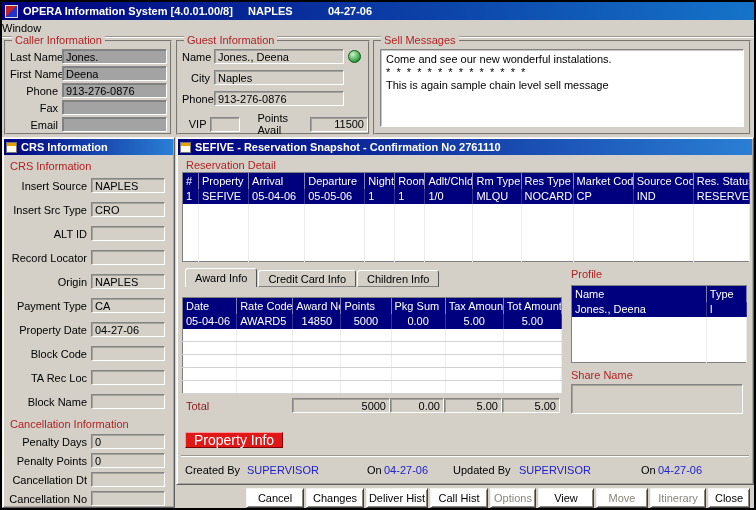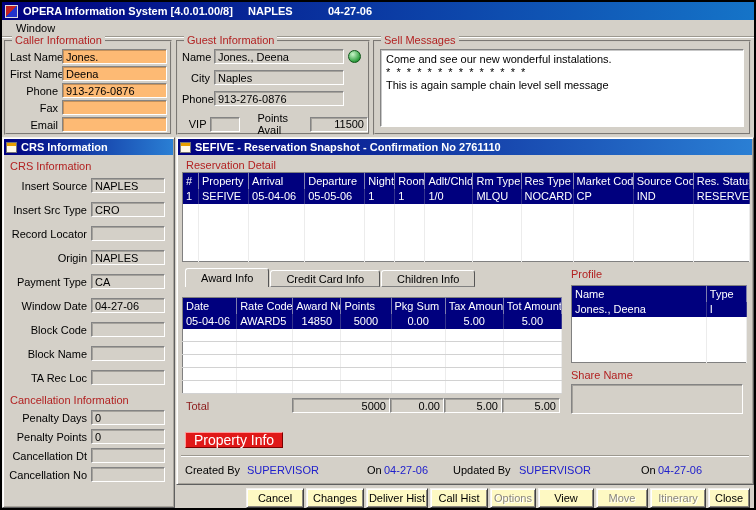--- a/index.html
+++ b/index.html
@@ -10,30 +10,30 @@
 
 .titlebar{position:absolute;left:2px;top:2px;width:752px;height:18px;
  background:linear-gradient(90deg,#00007e,#1574c8);color:#fff;font-weight:bold;
  display:flex;align-items:center;padding:0 3px}
 .app-icon{width:13px;height:13px;margin-right:5px;flex:0 0 auto;
  background:linear-gradient(135deg,#c22222 50%,#2233cc 50%);border:1px solid #ddd}
 .title-prop{position:absolute;left:246px}
 .title-date{position:absolute;left:326px}
 .menubar{position:absolute;left:2px;top:20px;width:752px;height:17px;
  display:flex;align-items:center;border-bottom:1px solid #9c988f;box-shadow:0 1px 0 #fff}
-.menu-item{padding:0 14px;height:15px;display:flex;align-items:center;cursor:default}
+.menu-item{padding:0 0;height:15px;display:flex;align-items:center;cursor:default}
 
 .group{position:absolute;border:2px groove #cfcbc3}
 .group-title{position:absolute;top:-8px;left:6px;background:#d4d0c8;padding:0 3px;color:#b22222;white-space:nowrap}
 .frow{display:flex;align-items:center}
 .flabel{text-align:right;padding-right:4px;white-space:nowrap}
 .fld{height:15px;border:1px solid;border-color:#848484 #fff #fff #848484;
  box-shadow:inset 1px 1px 0 rgba(0,0,0,.22);padding:0 3px;
  font:11px "Liberation Sans",sans-serif;color:#000;outline:none;display:block}
-.fld.white{background:#fdba74}
+.fld.white{background:#a3a3a3}
 .fld.gray{background:#d4d0c8}
 .fld.num{text-align:right}
 .caller{left:4px;top:40px;width:168px;height:95px;padding:7px 0 0 4px}
 .caller .frow{margin-bottom:2px}
 .caller .flabel{width:52px}
 .caller .fld{width:105px}
 .guest{left:176px;top:40px;width:194px;height:95px;padding:7px 0 0 4px}
 .guest .frow{margin-bottom:6px}
 .guest .flabel{width:32px}
 .guest .fld.main{width:130px}
@@ -69,36 +69,36 @@
 .grid{border-collapse:collapse;table-layout:fixed;background:#fff;
  border:1px solid #808080}
 .grid th{background:#00007e;color:#fff;font-weight:normal;text-align:left;
  height:16px;padding:0 3px;border-right:1px solid #7d7dae;overflow:hidden;white-space:nowrap;font-size:11px}
 .grid td{height:15px;padding:0 3px;overflow:hidden;white-space:nowrap;font-size:11px}
 tr.sel td{background:#00007e;color:#fff;border-right:1px solid #34348e}
 tr.fillrow td{border-right:1px solid #ececec}
 tr.erow td{height:13px;border-right:1px solid #ececec;border-bottom:1px solid #d2d2d2}
 .grid .num{text-align:center}
 .tabs{display:flex;align-items:flex-end}
-.tab{height:17px;padding:0 15px;display:flex;align-items:center;background:#d4d0c8;cursor:pointer;
+.tab{height:17px;padding:0 9px;display:flex;align-items:center;background:#d4d0c8;cursor:pointer;
  border:1px solid;border-color:#fff #555 #808080 #fff;border-radius:3px 3px 0 0;margin-right:1px;white-space:nowrap}
 .tab.active{height:19px;border-bottom:none}
 .total-row{display:flex;align-items:center}
 .total-label{width:110px;color:#8b1a1a;padding-left:4px}
 .share-label{color:#b22222;margin:6px 0 3px 2px}
 .share-box{width:172px;height:30px;margin-left:2px}
 .propinfo{background:#e01818;color:#fff;height:16px;display:inline-flex;align-items:center;cursor:pointer;
  padding:0 8px;font-size:14px;border:1px solid;border-color:#ff9a9a #7a0000 #7a0000 #ff9a9a;white-space:nowrap}
 .hr-line{height:2px;border-top:1px solid #9c988f;border-bottom:1px solid #fff}
 .audit span{position:absolute;white-space:nowrap;top:0}
 .blue{color:#2020cc}
 
 .btnbar{position:absolute;left:176px;top:487px;width:578px;height:21px;
  display:flex;justify-content:flex-end;align-items:center;gap:2px;padding-right:4px}
-.btn{height:20px;background:#fef9c3;display:flex;align-items:center;justify-content:center;cursor:pointer;
+.btn{height:20px;background:#ffffff;display:flex;align-items:center;justify-content:center;cursor:pointer;
  border:1px solid;border-color:#f4f2ee #404040 #404040 #f4f2ee;
  box-shadow:inset 1px 1px 0 #fff, inset -1px -1px 0 #8a867e;white-space:nowrap;font-size:11px}
 .btn.disabled{color:#8a867e;text-shadow:1px 1px 0 #fff;cursor:default}
 </style>
 </head>
 <body>
 
 <div class="screen">
 
   <div class="titlebar">
@@ -178,45 +178,49 @@
       <div class="crs-fields">
         <div class="frow">
             <span class="flabel">Insert Source</span>
             <input class="fld gray" readonly="" value="NAPLES" style="">
           </div>
         <div class="frow">
             <span class="flabel">Insert Src Type</span>
             <input class="fld gray" readonly="" value="CRO" style="">
           </div>
         <div class="frow">
+            <span class="flabel">ALT ID</span>
+            <input class="fld gray" readonly="" style="">
+          </div>
+        <div class="frow">
             <span class="flabel">Record Locator</span>
             <input class="fld gray" readonly="" style="">
           </div>
         <div class="frow">
             <span class="flabel">Origin</span>
             <input class="fld gray" readonly="" value="NAPLES" style="">
           </div>
         <div class="frow">
             <span class="flabel">Payment Type</span>
             <input class="fld gray" readonly="" value="CA" style="">
           </div>
         <div class="frow">
-            <span class="flabel">Window Date</span>
+            <span class="flabel">Property Date</span>
             <input class="fld gray" readonly="" value="04-27-06" style="">
           </div>
         <div class="frow">
             <span class="flabel">Block Code</span>
             <input class="fld gray" readonly="" style="">
           </div>
         <div class="frow">
+            <span class="flabel">TA Rec Loc</span>
+            <input class="fld gray" readonly="" style="">
+          </div>
+        <div class="frow">
             <span class="flabel">Block Name</span>
-            <input class="fld gray" readonly="" style="">
-          </div>
-        <div class="frow">
-            <span class="flabel">TA Rec Loc</span>
             <input class="fld gray" readonly="" style="">
           </div>
       </div>
       <div class="sec-label">Cancellation Information</div>
       <div class="crs-cancel">
         <div class="frow">
             <span class="flabel">Penalty Days</span>
             <input class="fld gray" readonly="" value="0" style="">
           </div>
         <div class="frow">

